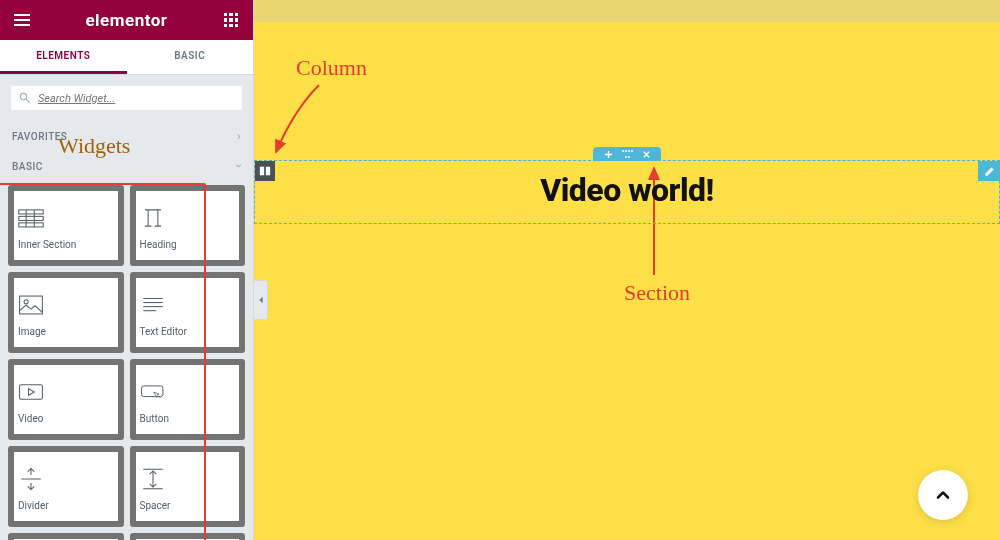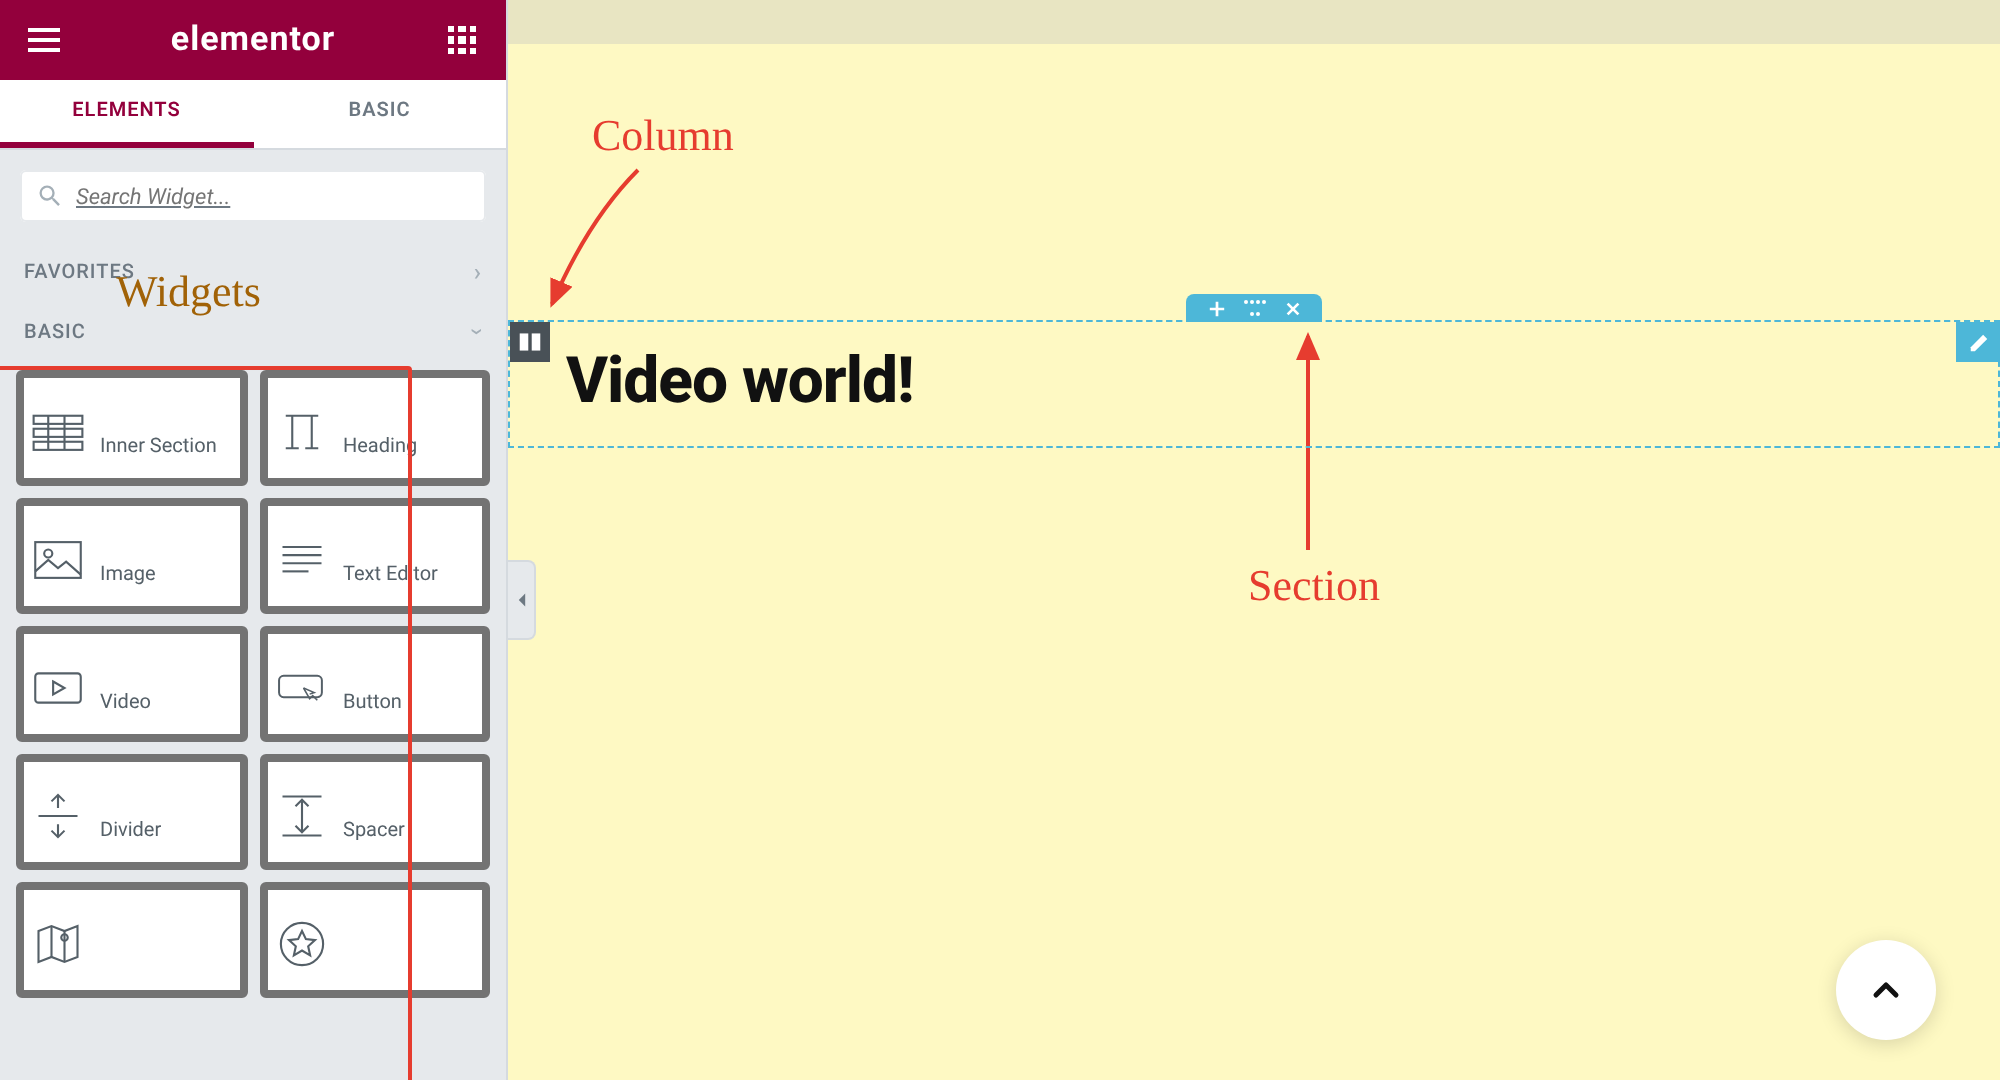--- a/index.html
+++ b/index.html
@@ -29,28 +29,28 @@
   .search-box svg { width:14px; height:14px; fill:#a4afb7; flex-shrink:0; }
   .search-box input { border:0; outline:0; background:transparent; font-size:11px; color:#6d7882; margin-left:6px; width:100%; font-style:italic;text-decoration:underline; }
 
   .group-header { display:flex; align-items:center; justify-content:space-between; padding:8px 12px 8px 12px; font-size:10px; color:#6d7882; font-weight:500; cursor:pointer; letter-spacing:0.5px; }
   .group-header .chev { font-size:12px; color:#a4afb7; }
 
   .annotation-widgets { position:absolute; left:58px; top:133px; font-family: Georgia, "Times New Roman", serif; font-size:22px; color:#a16207; pointer-events:none; }
 
   .widgets { flex:1; overflow:hidden; padding:0 6px; position:relative; }
   .widget-grid { display:grid; grid-template-columns:1fr 1fr; gap:6px; padding:4px 2px; }
-  .widget { background:#fff; border:4px solid #737373; border-radius:3px; text-align:center; padding:14px 4px 10px; cursor:grab; display:flex; align-items:flex-end; gap:8px; }
+  .widget { background:#fff; border:6px solid #737373; border-radius:3px; text-align:center; padding:14px 4px 10px; cursor:grab; display:flex; flex-direction:column; align-items:flex-start; gap:8px; }
   .widget svg, .widget .wicon { width:26px; height:26px; stroke:#556068; fill:none; stroke-width:1.3; display:flex; align-items:center; justify-content:center; }
   .widget .label { font-size:10px; color:#556068; }
 
   .widget-highlight { position:absolute; pointer-events:none; border:2px solid #e63c2f; border-radius:2px; }
 
   
-  .canvas { flex:1; position:relative; background:#fef9c3; }
+  .canvas { flex:1; position:relative; background:#fde047;text-align:center; }
   .top-strip { position:absolute; top:0; left:0; right:0; height:22px; background:#bfbfbf; opacity:0.35; }
   .toggle-tab { position:absolute; left:0; top:280px; width:14px; height:40px; background:#e6e9ec; border:1px solid #d5dadf; border-left:0; border-radius:0 4px 4px 0; display:flex; align-items:center; justify-content:center; cursor:pointer; }
   .toggle-tab svg { width:8px; height:8px; fill:#6d7882; }
 
   .section { position:absolute; left:0; right:0; top:160px; border:1px dashed #4db7d8; }
   .section-inner { position:relative; min-height:62px; border:1px dashed #4db7d8; margin:-1px; }
   .column-handle { position:absolute; top:0; left:0; width:20px; height:20px; background:#495157; display:flex; align-items:center; justify-content:center; cursor:pointer; }
   .column-handle svg { width:12px; height:12px; fill:#fff; }
   .edit-handle { position:absolute; top:0; right:-1px; width:22px; height:20px; background:#4db7d8; display:flex; align-items:center; justify-content:center; cursor:pointer; }
   .edit-handle svg { width:11px; height:11px; fill:#fff; }

